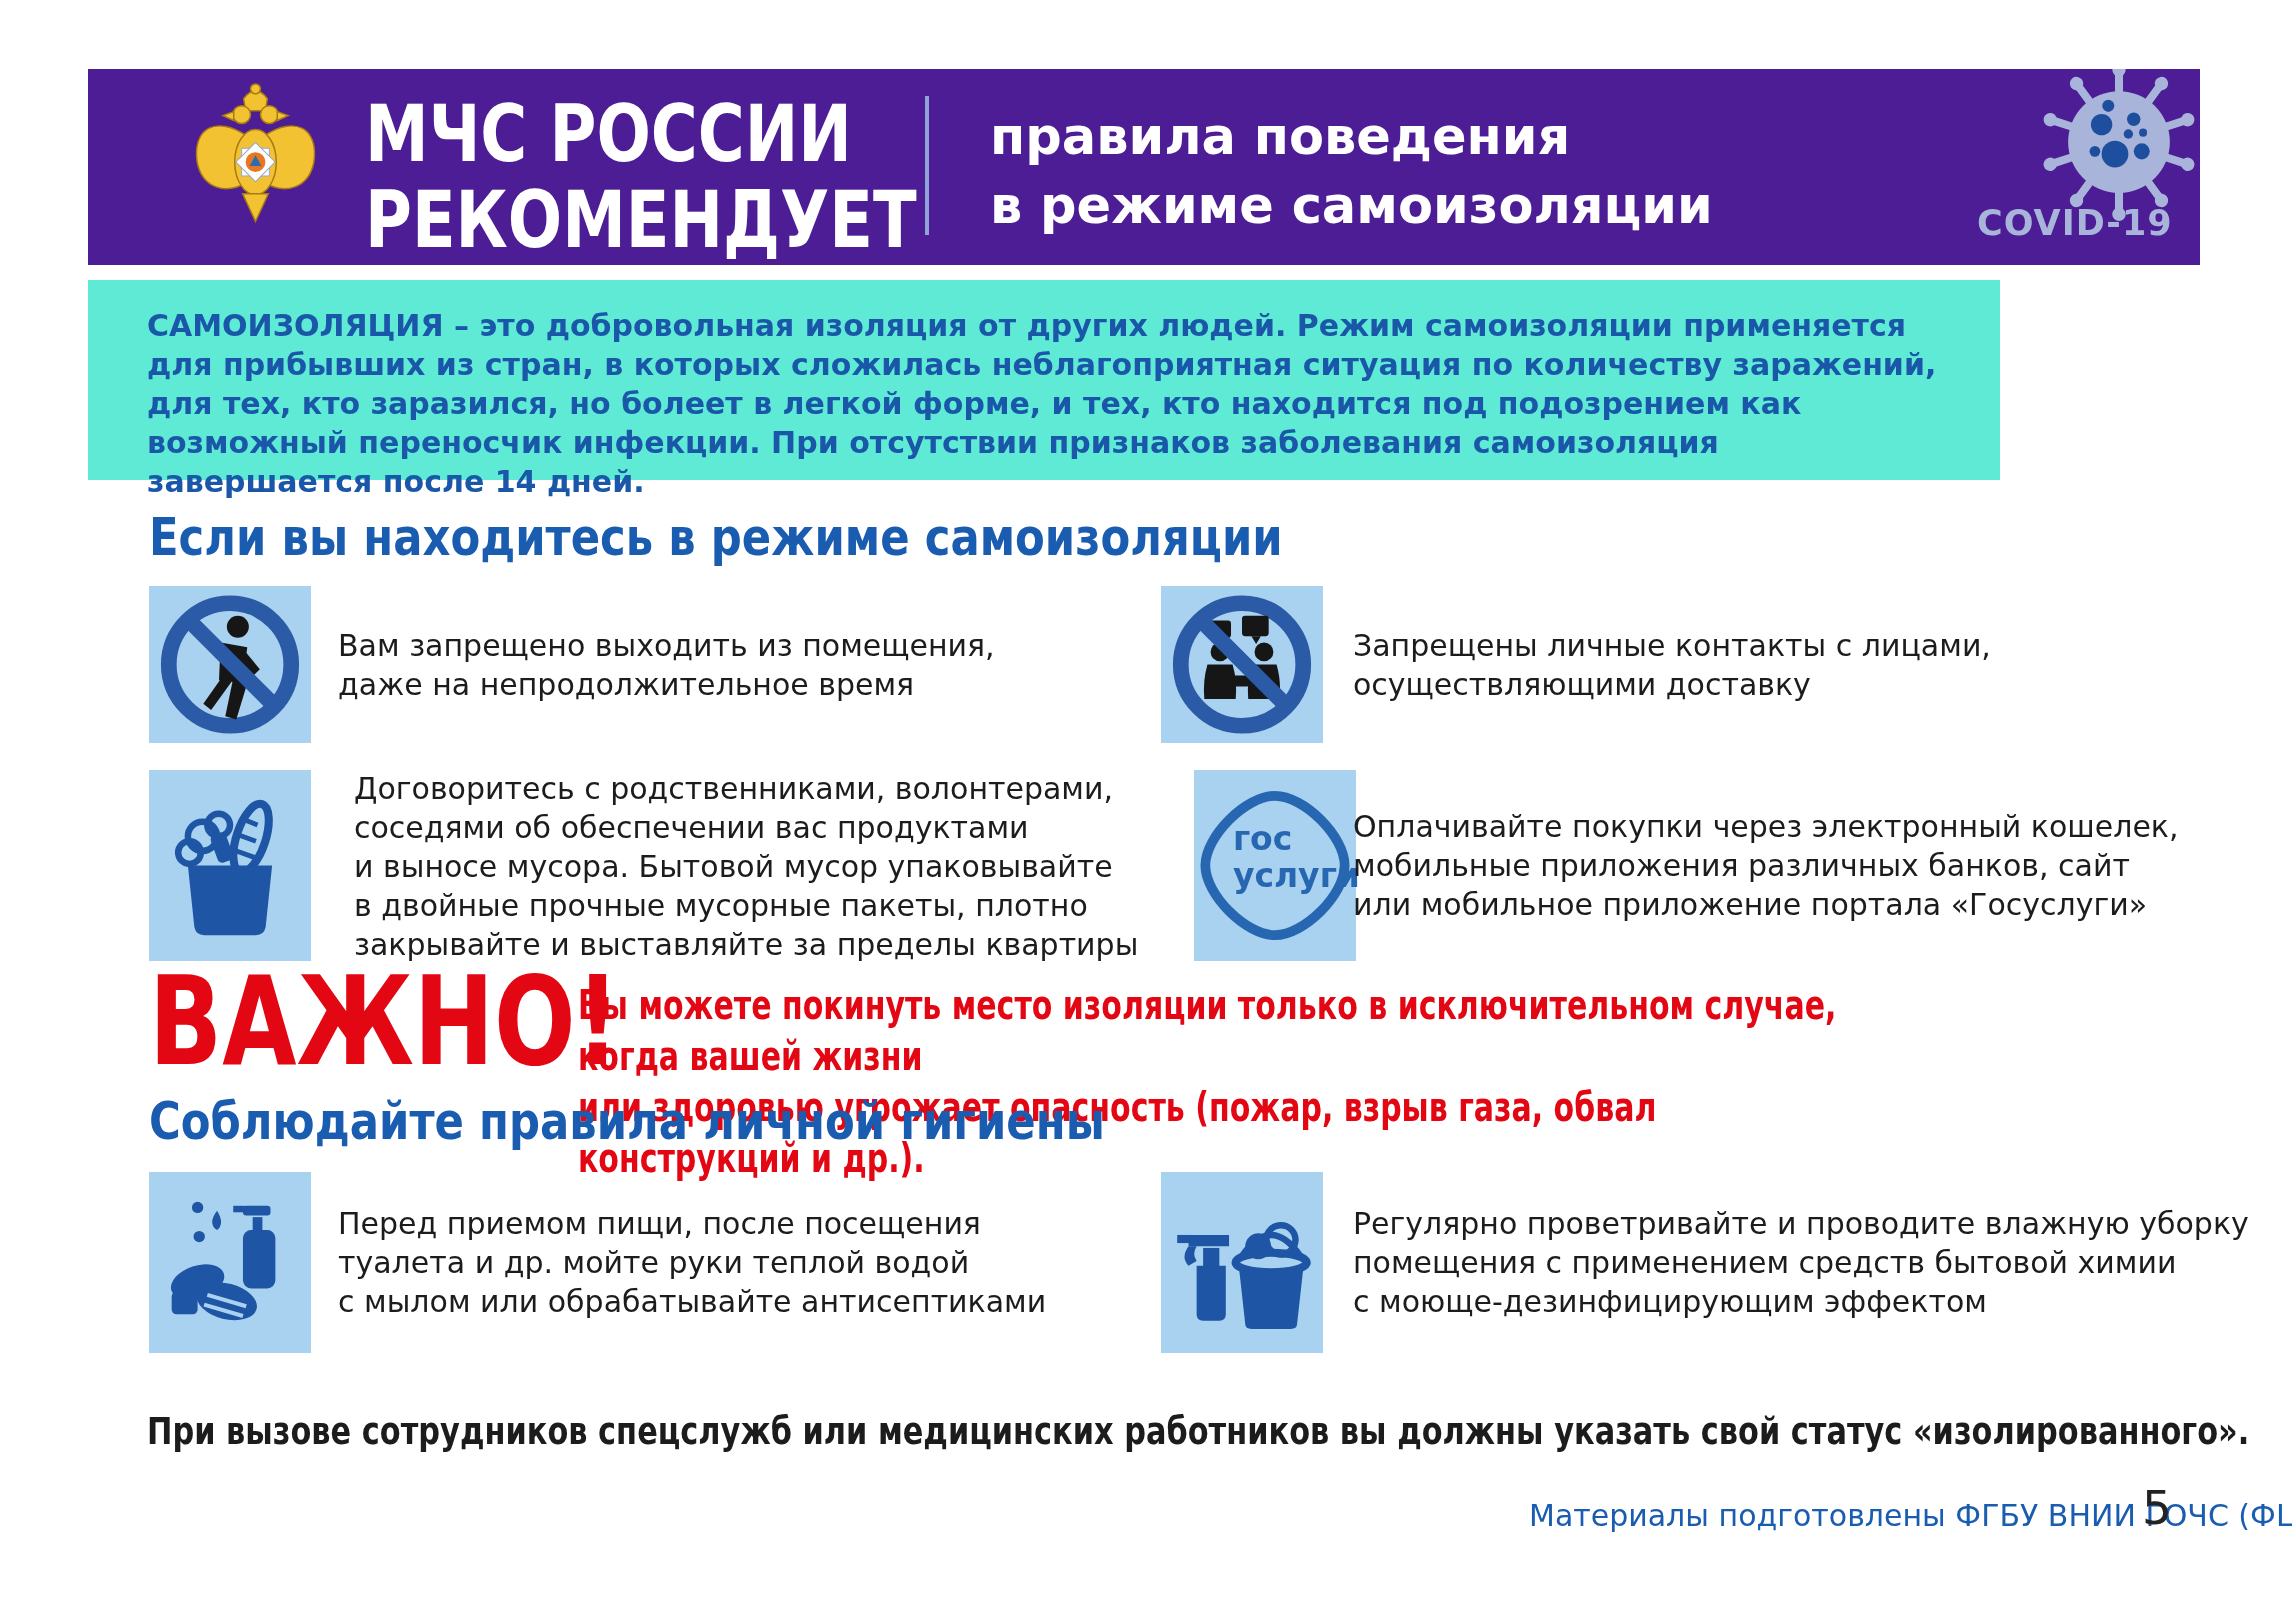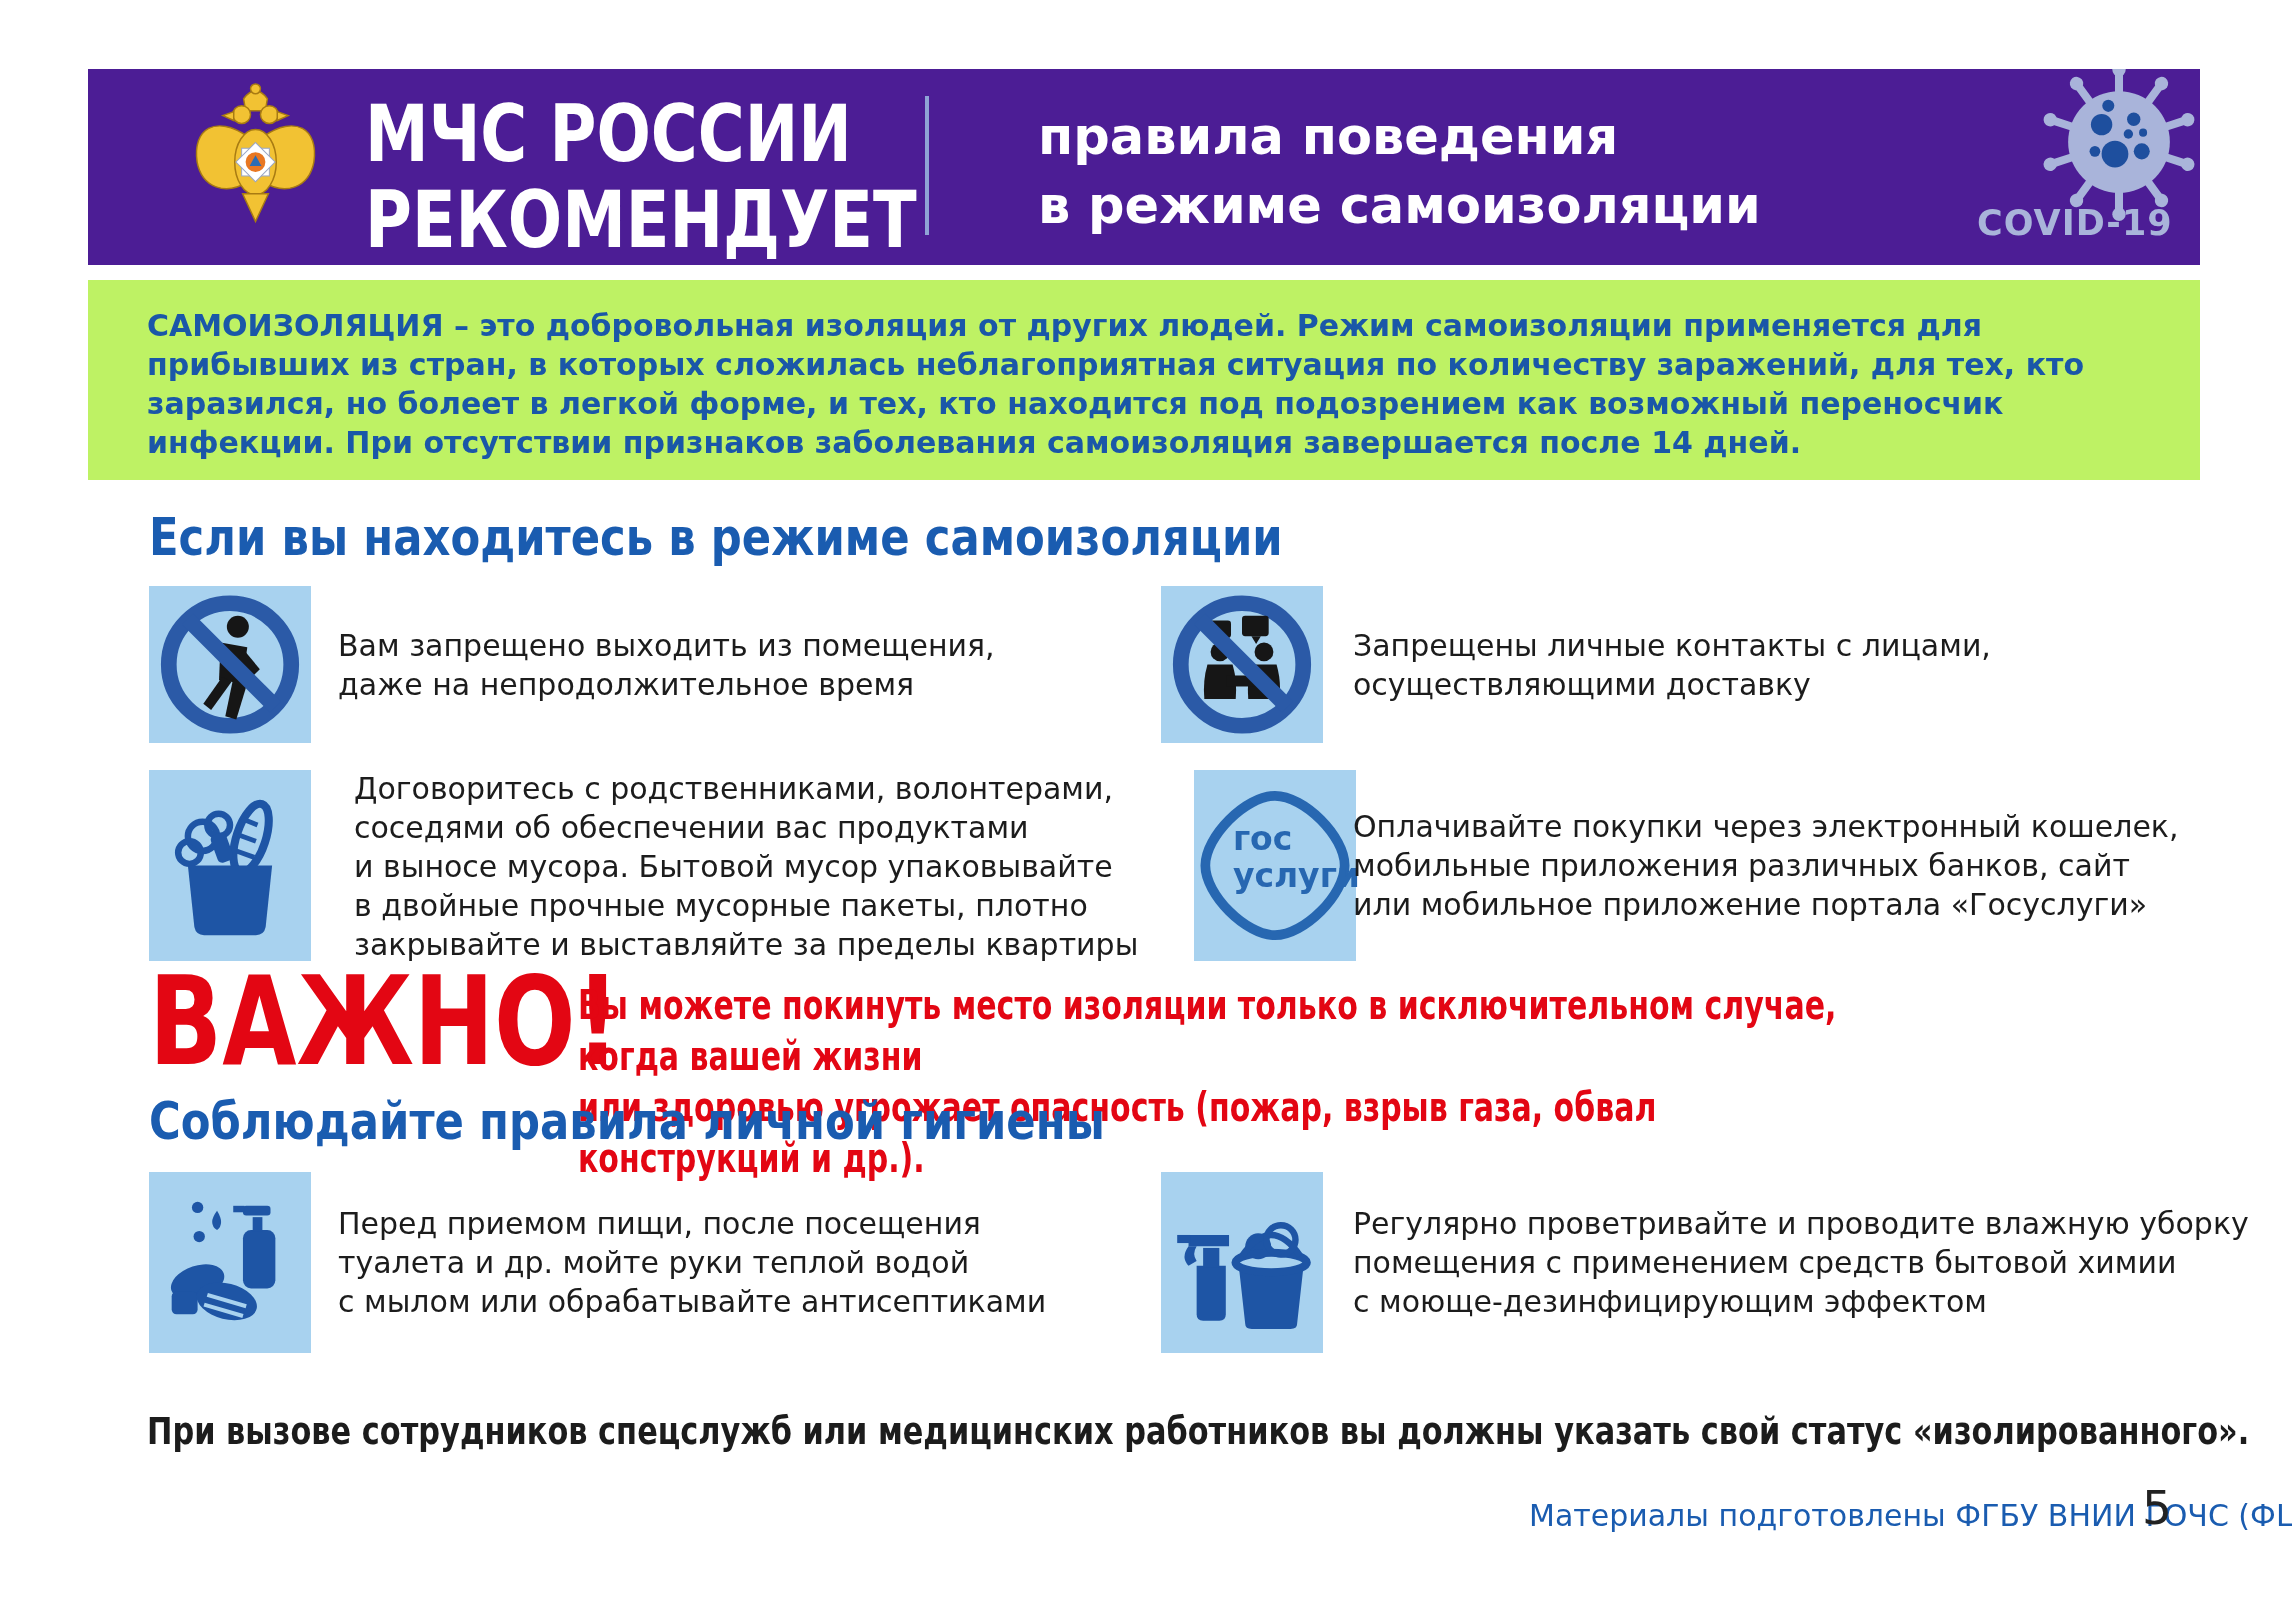--- a/index.html
+++ b/index.html
@@ -13,26 +13,26 @@
   .c82{transform:scaleX(0.82);}
   .c85{transform:scaleX(0.85);}
   .c75{transform:scaleX(0.75);}
   .pre{white-space:pre-line;}
 
   
   .band{position:absolute;left:88px;top:69px;width:2112px;height:196px;background:#4c1d95;overflow:hidden;}
   .emblem{position:absolute;left:98px;top:7.8px;width:139px;height:188px;}
   .org{position:absolute;left:277px;top:21.6px;color:#ffffff;font-weight:bold;font-size:78px;line-height:86px;white-space:nowrap;}
   .vdiv{position:absolute;left:837px;top:27.4px;width:3.9px;height:139px;background:#8fa3d6;}
-  .subtitle{position:absolute;left:902px;top:33px;color:#ffffff;font-weight:bold;font-size:51px;line-height:69px;white-space:nowrap;margin-left:48px;}
+  .subtitle{position:absolute;left:902px;top:33px;color:#ffffff;font-weight:bold;font-size:51px;line-height:69px;white-space:nowrap;}
   .virus{position:absolute;right:-5.9px;top:-13.7px;width:174px;height:174px;}
   .covid{position:absolute;right:27.4px;bottom:21.6px;color:#a9b4da;font-weight:bold;font-size:35px;letter-spacing:1px;}
 
   
-  .intro{position:absolute;left:88px;top:280px;width:2112px;height:200px;background:#bef264;box-sizing:border-box;padding:25.5px 54px 0 59px;}
+  .intro{position:absolute;left:88px;top:280px;width:1912px;height:200px;background:#5eead4;box-sizing:border-box;padding:25.5px 54px 0 59px;}
   .intro-text{margin:0;color:#1a57a8;font-weight:bold;font-size:30px;line-height:39px;}
 
   
   .sec-title{position:absolute;left:149px;margin:0;color:#1a5cb0;font-weight:bold;font-size:51px;line-height:55px;white-space:nowrap;}
 
   
   .tile{position:absolute;background:#a8d2ef;}
   .tile svg{position:absolute;left:0;top:0;width:100%;height:100%;}
   .itxt{position:absolute;display:flex;align-items:center;color:#1c1c1c;font-size:30px;line-height:39px;white-space:pre-line;}
 

